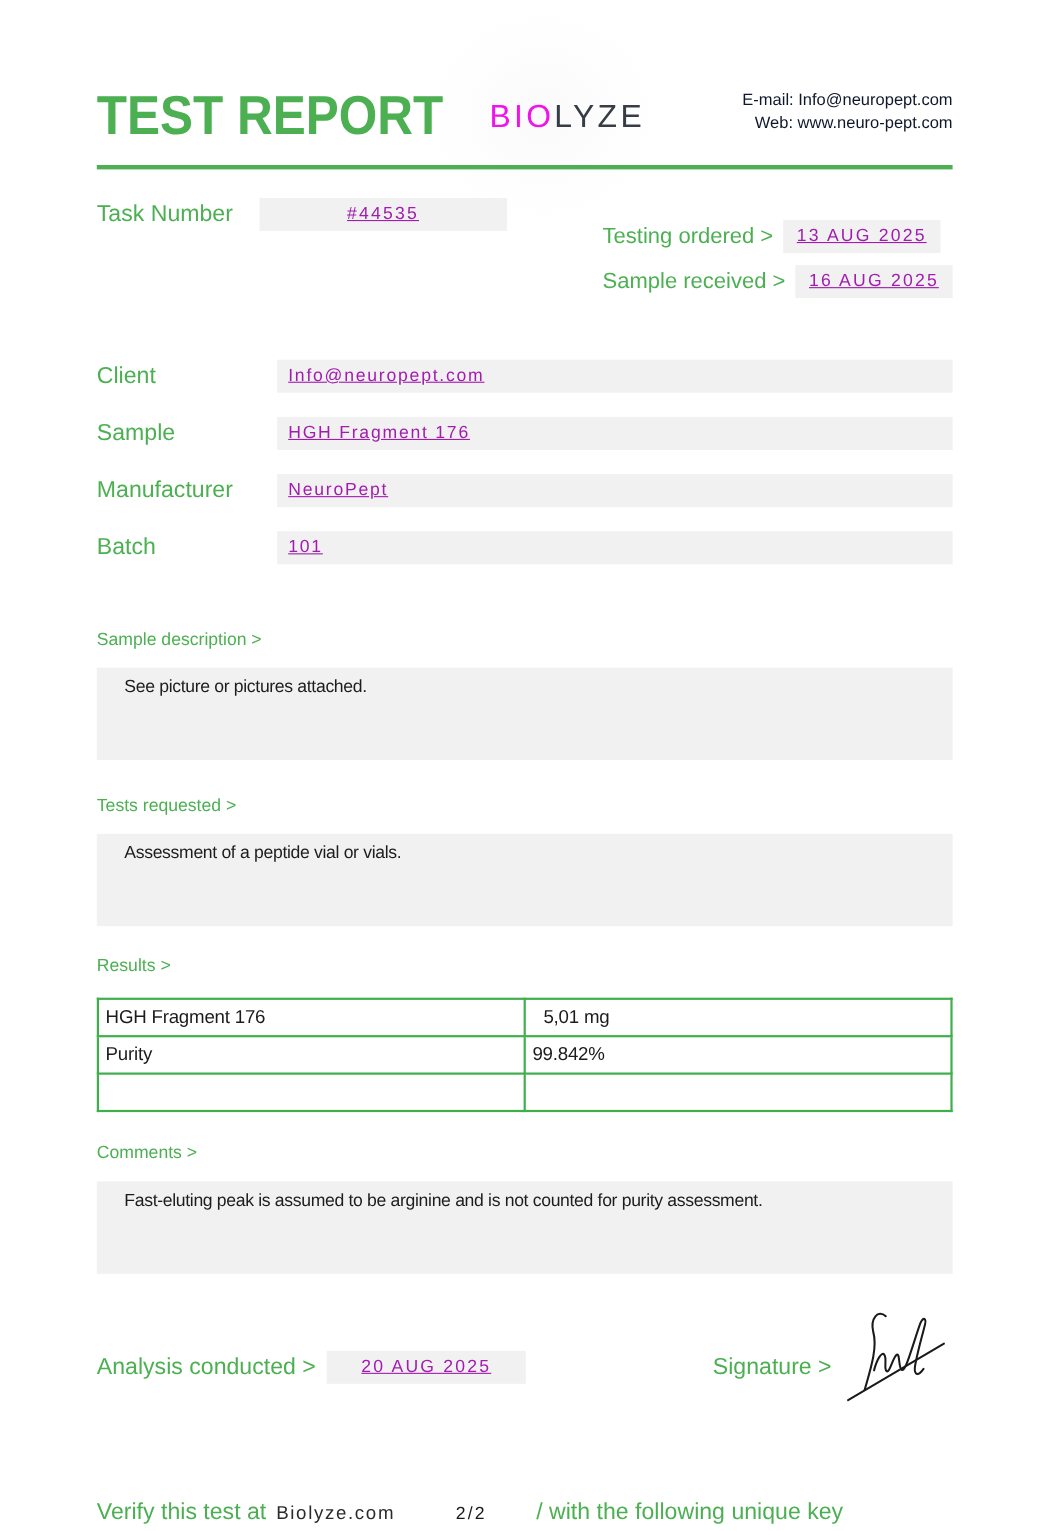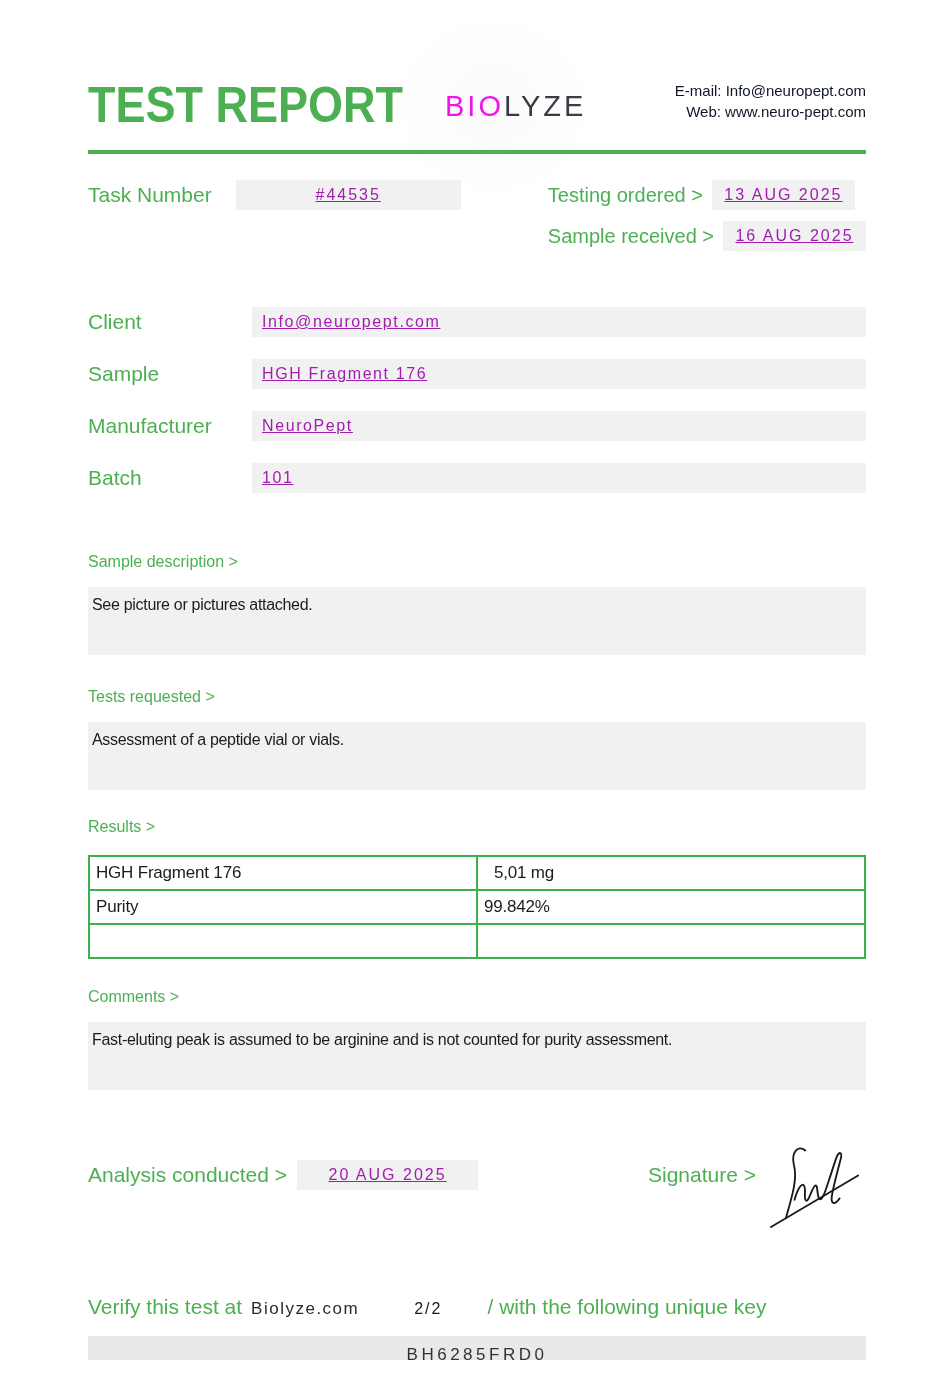--- a/index.html
+++ b/index.html
@@ -94,21 +94,21 @@
 
   
   .task-section {
     margin-top: 26px;
     display: flex;
     justify-content: space-between;
     align-items: flex-start;
   }
   .task-left { display: flex; align-items: center; }
   .task-number-box { width: 225px; margin-left: 24px; }
-  .task-right { display: flex; flex-direction: column; gap: 11px; }
+  .task-right { display: flex; flex-direction: column; gap: 11px; margin-top: 20px; }
   .date-row { display: flex; align-items: center; }
   .date-row .green-label { font-size: 20px; margin-right: 9px; }
   .date-box { width: 143px; text-align: center; }
 
   
   .info-section {
     margin-top: 56px;
     display: flex;
     flex-direction: column;
     gap: 22px;
@@ -119,22 +119,22 @@
 
   
   .section-heading { color: #4cb052; font-size: 16px; line-height: 28px; }
   .mt-sd { margin-top: 55px; }
   .mt-tr { margin-top: 28px; }
   .mt-res { margin-top: 23px; }
   .mt-com { margin-top: 24px; }
   .text-box {
     margin-top: 11px;
     background: #f1f1f1;
-    height: 68px;
-    padding: 9px 10px 0 4px;
+    height: 84px;
+    padding: 9px 10px 0 25px;
     font-size: 16px;
     color: #1c1c1c;
     letter-spacing: -0.3px;
   }
 
   
   .results-table {
     margin-top: 14px;
     width: 100%;
     border-collapse: collapse;
@@ -150,21 +150,21 @@
   .results-table td.c2 { width: 50%; }
   .results-table td.indent { padding-left: 16px; }
 
   
   .analysis-row {
     margin-top: 70px;
     display: flex;
     align-items: center;
   }
   .analysis-box { width: 181px; margin-left: 10px; text-align: center; }
-  .signature-group { margin-left: auto; display: flex; align-items: flex-end; }
+  .signature-group { margin-left: auto; display: flex; align-items: flex-start; }
   .signature-svg { margin: -48px 0 -52px 10px; display: block; }
 
   
   .footer-row {
     margin-top: 105px;
     display: flex;
     align-items: baseline;
     white-space: nowrap;
   }
   .footer-green { color: #4cb052; font-size: 21px; }

